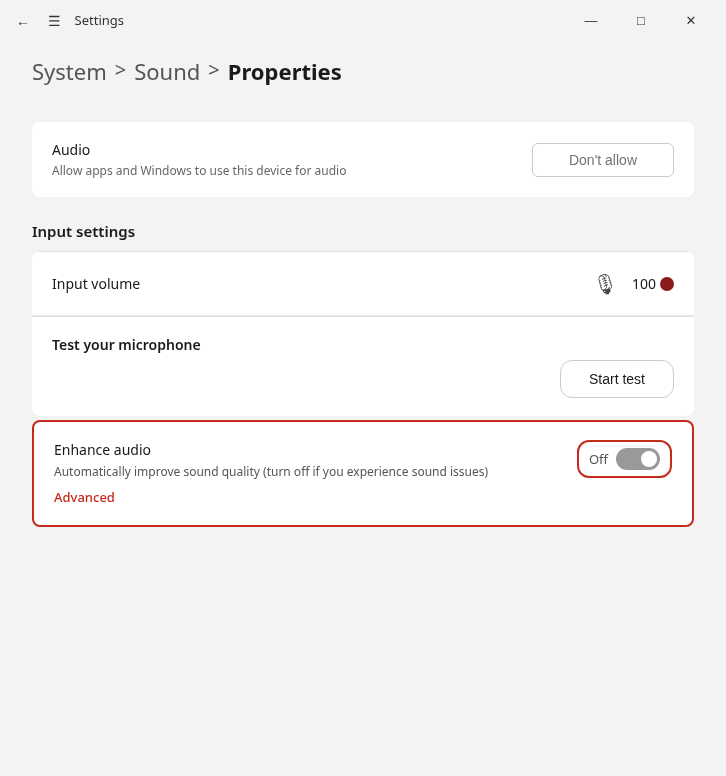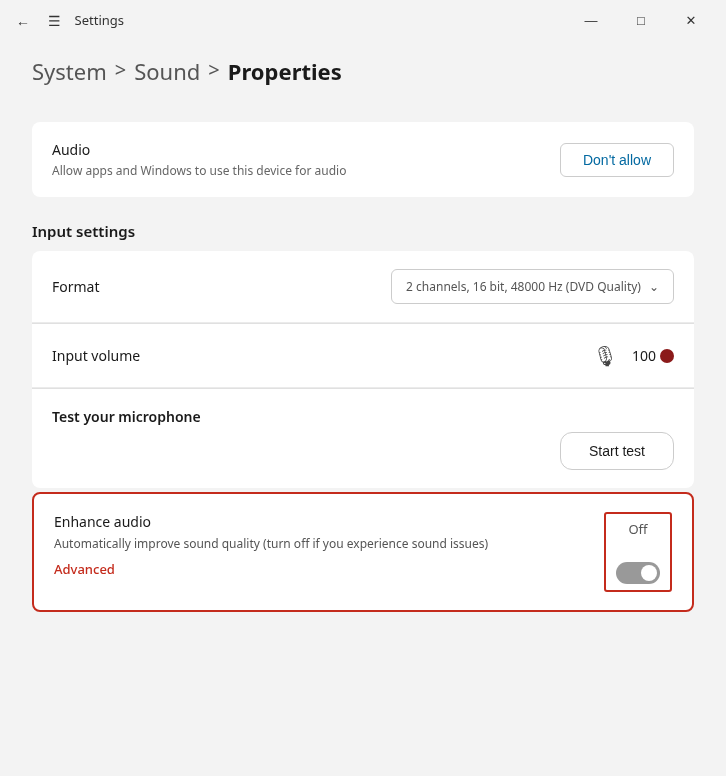--- a/index.html
+++ b/index.html
@@ -109,24 +109,24 @@
     .card-sublabel {
       font-size: 12px;
       color: #666;
       margin-top: 3px;
     }
 
     .dont-allow-btn {
       border: 1px solid #ccc;
       background: white;
       border-radius: 6px;
-      padding: 8px 22px;
-      font-size: 14px;
-      cursor: pointer;
-      color: #0369a1;
+      padding: 8px 36px;
+      font-size: 14px;
+      cursor: pointer;
+      color: #737373;
       white-space: nowrap;
       text-align: right;
     }
 
     .format-select {
       display: flex;
       align-items: center;
       gap: 8px;
       border: 1px solid #ccc;
       border-radius: 6px;
@@ -234,26 +234,25 @@
     .enhance-advanced {
       font-size: 13px;
       color: #c42b1c;
       cursor: pointer;
       text-decoration: none;
       font-weight: 500;
     }
     .toggle-container {
       display: flex;
       align-items: center;
-      gap: 24px;
+      gap: 8px;
       border: 2px solid #c42b1c;
-      border-radius: 3px;
+      border-radius: 12px;
       padding: 6px 10px;
       margin-left: 16px;
-      flex-direction: column;
     }
     .toggle-label {
       font-size: 13px;
       color: #555;
     }
     .toggle-switch {
       width: 44px;
       height: 22px;
       background: #999;
       border-radius: 11px;
@@ -314,27 +313,20 @@
         <div class="card-sublabel">Allow apps and Windows to use this device for audio</div>
       </div>
       <button class="dont-allow-btn">Don't allow</button>
     </div>
   </div>
 
   <div class="section-label">Input settings</div>
 
   <div class="cards-group">
 
-    <div class="card-row card-row-top">
-      <div class="card-label">Format</div>
-      <div class="format-select">
-        <span>2 channels, 16 bit, 48000 Hz (DVD Quality)</span>
-        <span>⌄</span>
-      </div>
-    </div>
 
     <div class="divider"></div>
 
     <div class="card-row card-row-top">
       <div class="card-label">Input volume</div>
       <div class="volume-row">
         <span class="mic-icon">🎙</span>
         <span class="volume-number">100</span>
         <div class="slider-container">
           <div class="slider-track">

